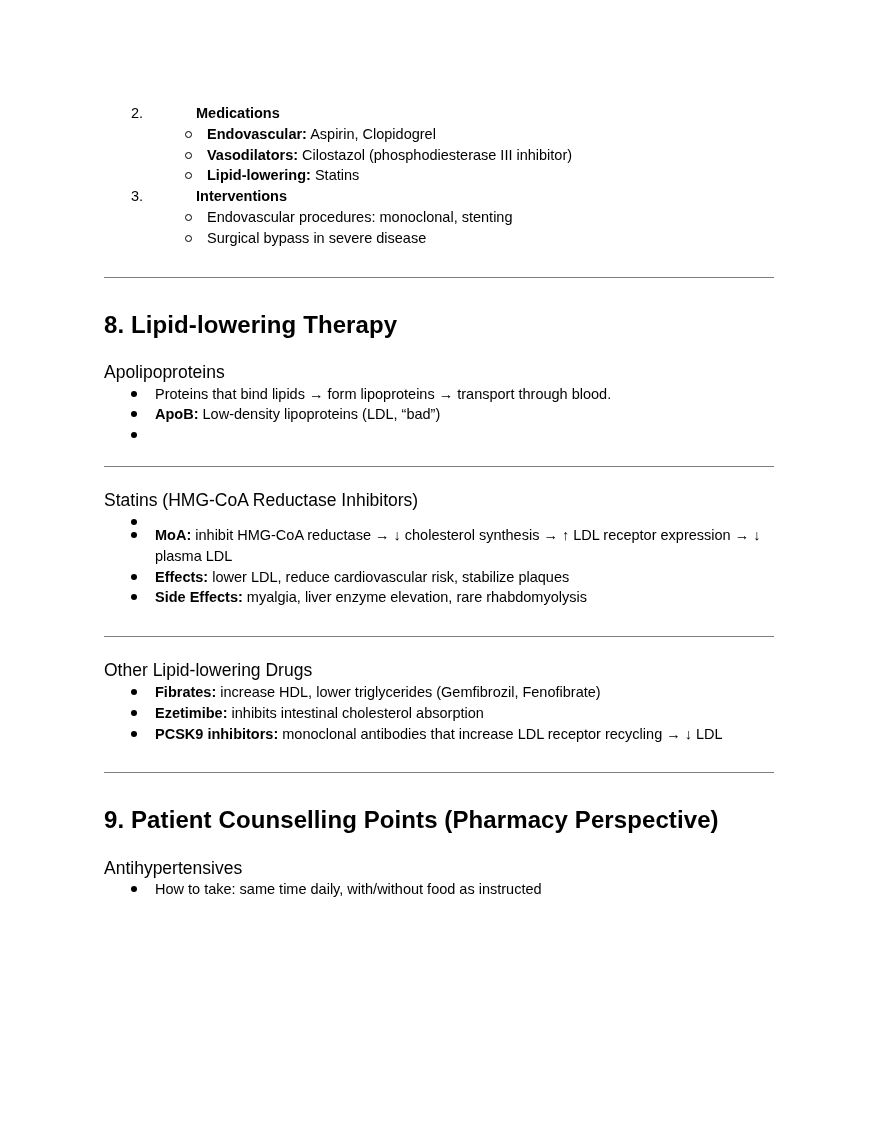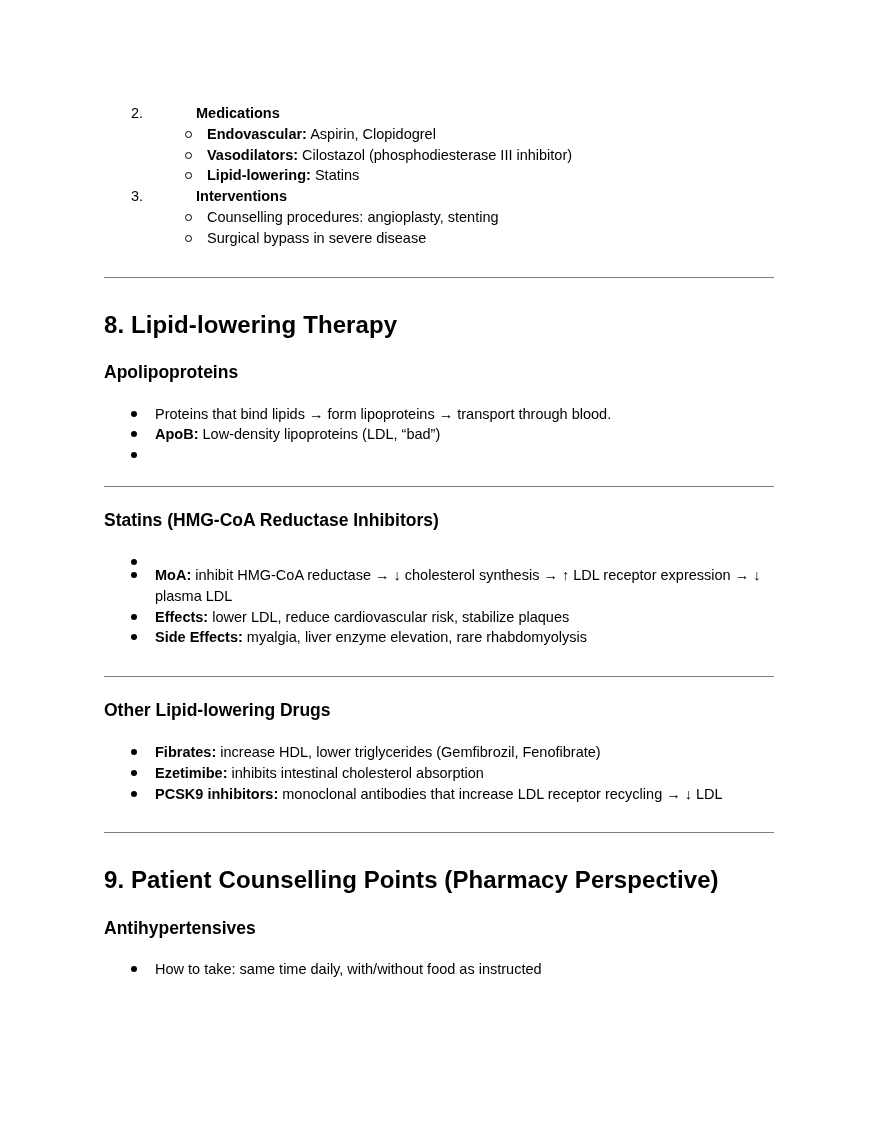--- a/index.html
+++ b/index.html
@@ -25,21 +25,21 @@
   }
   h1 {
     font-size: 24px;
     font-weight: 700;
     line-height: 1.18;
     margin: 33px 0 6px 0;
     letter-spacing: 0.1px;
   }
   h2 {
     font-size: 17.5px;
-    font-weight: 700;
+    font-weight: 400;
     line-height: 1.3;
     margin: 22px 0 0 0;
   }
   hr {
     border: none;
     border-top: 1px solid #7d7d7d;
     height: 0;
     margin: 28px 0 12px 0;
     width: 100%;
   }
@@ -65,21 +65,20 @@
     display: flex;
     align-items: flex-start;
     margin-left: 81px;
   }
   .bullet-row {
     display: flex;
     align-items: flex-start;
     margin-left: 27px;
   }
   .bullets {
-    margin-top: 20px;
   }
   .marker {
     flex-shrink: 0;
     border-radius: 50%;
     margin-top: 7px;
   }
   .marker.disc {
     width: 6px;
     height: 6px;
     background: #000000;
@@ -123,21 +122,21 @@
           <span class="txt"><b>Lipid-lowering:</b> Statins</span>
         </div>
       </div>
       <div class="num-row">
         <span class="num">3.</span>
         <span class="bold-label">Interventions</span>
       </div>
       <div class="sublist">
         <div class="sub-row">
           <span class="marker circle"></span>
-          <span class="txt">Counselling procedures: angioplasty, stenting</span>
+          <span class="txt">Endovascular procedures: monoclonal, stenting</span>
         </div>
         <div class="sub-row">
           <span class="marker circle"></span>
           <span class="txt">Surgical bypass in severe disease</span>
         </div>
       </div>
       <hr>
       <h1>8. Lipid-lowering Therapy</h1>
       <h2>Apolipoproteins</h2>
       <div class="bullets">

